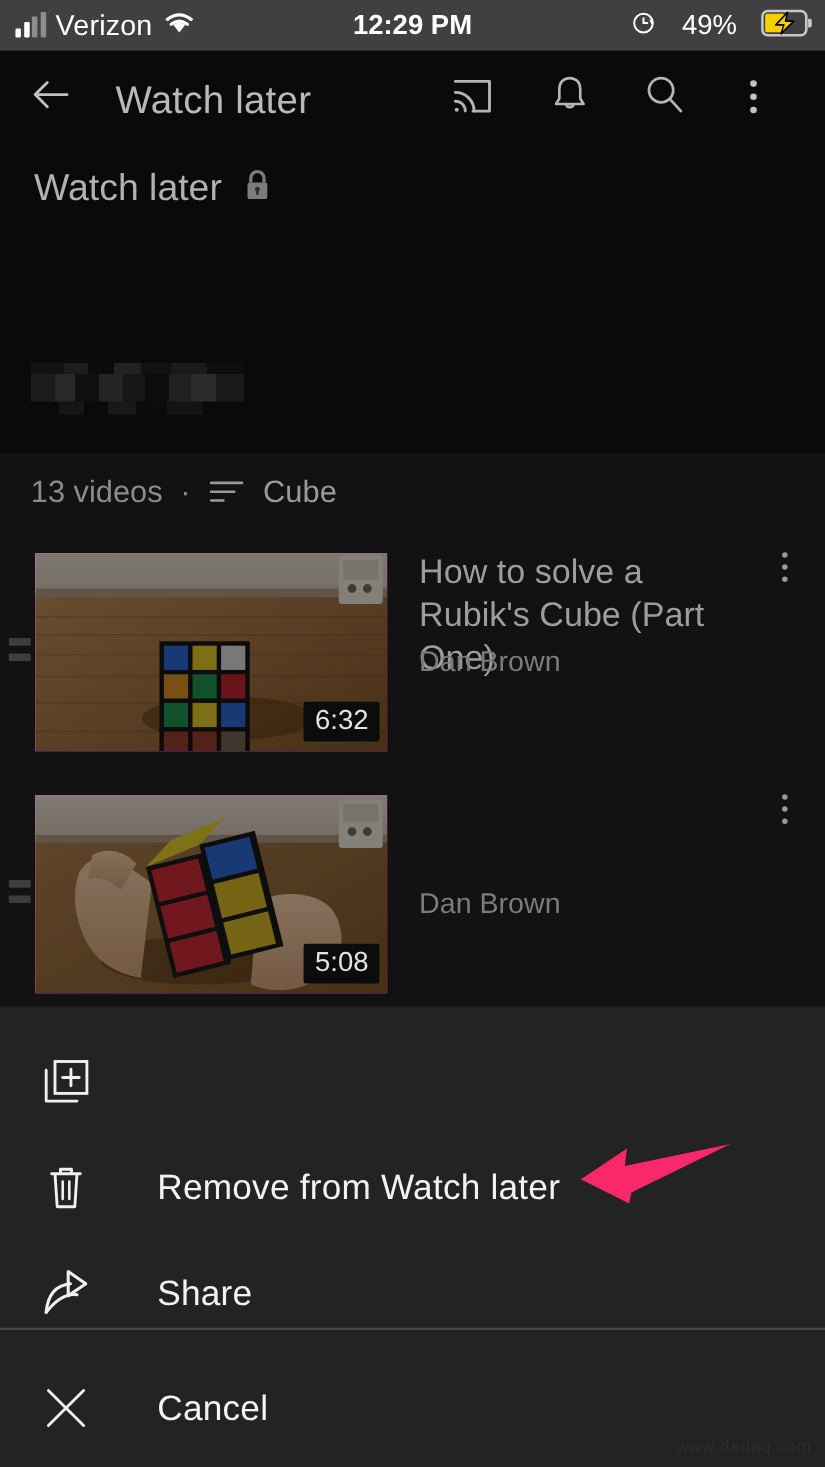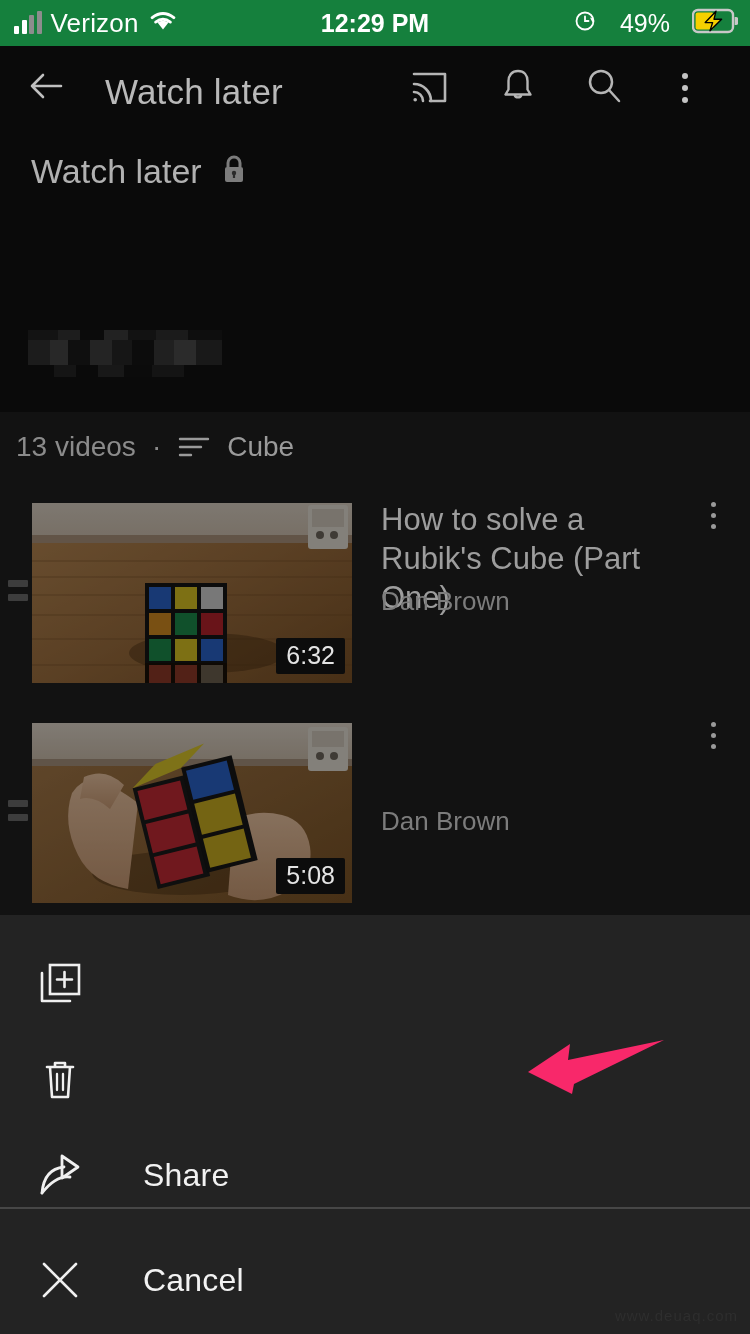--- a/index.html
+++ b/index.html
@@ -7,21 +7,21 @@
     width:750px; height:1334px;
     background:#0a0a0a;
     font-family:"Liberation Sans", sans-serif;
     overflow:hidden;
   }
   #root { position:relative; width:750px; height:1334px; background:#0a0a0a; }
 
   
   .statusbar {
     position:absolute; top:0; left:0; width:750px; height:46px;
-    background:#15803d; color:#fff;
+    background:#404040; color:#fff;
   }
   .sb-left { position:absolute; left:14px; top:0; height:46px; display:flex; align-items:center; gap:9px; }
   .sb-carrier { font-size:26px; letter-spacing:.2px; color:#fff; }
   .sb-center { position:absolute; left:0; top:0; width:750px; height:46px;
                display:flex; align-items:center; justify-content:center;
                font-size:25px; font-weight:bold; color:#fff; }
   .sb-right { position:absolute; right:12px; top:0; height:46px; display:flex; align-items:center; gap:22px; }
   .sb-batt-txt { font-size:25px; color:#fff; }
 
   .signal { display:flex; align-items:flex-end; gap:2.5px; height:22px; }
@@ -78,21 +78,21 @@
   .fab .tri {
     width:0; height:0; margin-left:7px;
     border-left:31px solid #9e9e9e;
     border-top:19px solid transparent;
     border-bottom:19px solid transparent;
   }
 
   
   .listarea { position:absolute; top:412px; left:0; width:750px; height:503px; background:#121212; }
   .countrow { position:absolute; left:0; top:0; width:750px; height:70px; display:flex; align-items:center; }
-  .count { margin-left:16px; font-size:28px; color:#8b8b8b; }
+  .count { margin-left:28px; font-size:28px; color:#8b8b8b; }
   .dot-sep { margin:0 16px; font-size:28px; color:#8b8b8b; }
   .sorticon { width:36px; height:28px; margin-right:14px; }
   .sortlabel { font-size:28px; color:#9a9a9a; }
 
   .videorow { position:absolute; left:0; width:750px; height:220px; }
   .vr1 { top:68px; }
   .vr2 { top:288px; }
   .drag { position:absolute; left:8px; top:100px; width:20px; }
   .drag b { display:block; height:7px; background:#3d3d3d; border-radius:1px; margin-bottom:7px; }
 
@@ -402,20 +402,21 @@
 
     <div class="sheet-item si-2">
       <span class="si-icon">
         <svg width="48" height="48" viewBox="0 0 48 48">
           <path d="M11 12 H37" stroke="#f0f0f0" stroke-width="2.6" stroke-linecap="round"></path>
           <path d="M19 12 V8 H29 V12" stroke="#f0f0f0" stroke-width="2.6" fill="none" stroke-linejoin="round"></path>
           <path d="M14 12 L16 42 H32 L34 12" stroke="#f0f0f0" stroke-width="2.6" fill="none" stroke-linejoin="round"></path>
           <path d="M21 19 V35 M27 19 V35" stroke="#f0f0f0" stroke-width="2.3" stroke-linecap="round"></path>
         </svg>
       </span>
+      <span class="si-label">Remove from Watch later</span>
     </div>
 
     <div class="sheet-item si-3">
       <span class="si-icon">
         <svg width="48" height="48" viewBox="0 0 48 48">
           <path d="M6 42 q2 -24 22 -26" stroke="#f0f0f0" stroke-width="2.8" fill="none" stroke-linecap="round"></path>
           <path d="M6 42 q14 -18 28 -16" stroke="#f0f0f0" stroke-width="2.8" fill="none" stroke-linecap="round"></path>
           <path d="M26 5 L42 16 L26 27 Z" fill="none" stroke="#f0f0f0" stroke-width="2.8" stroke-linejoin="round"></path>
         </svg>
       </span>

